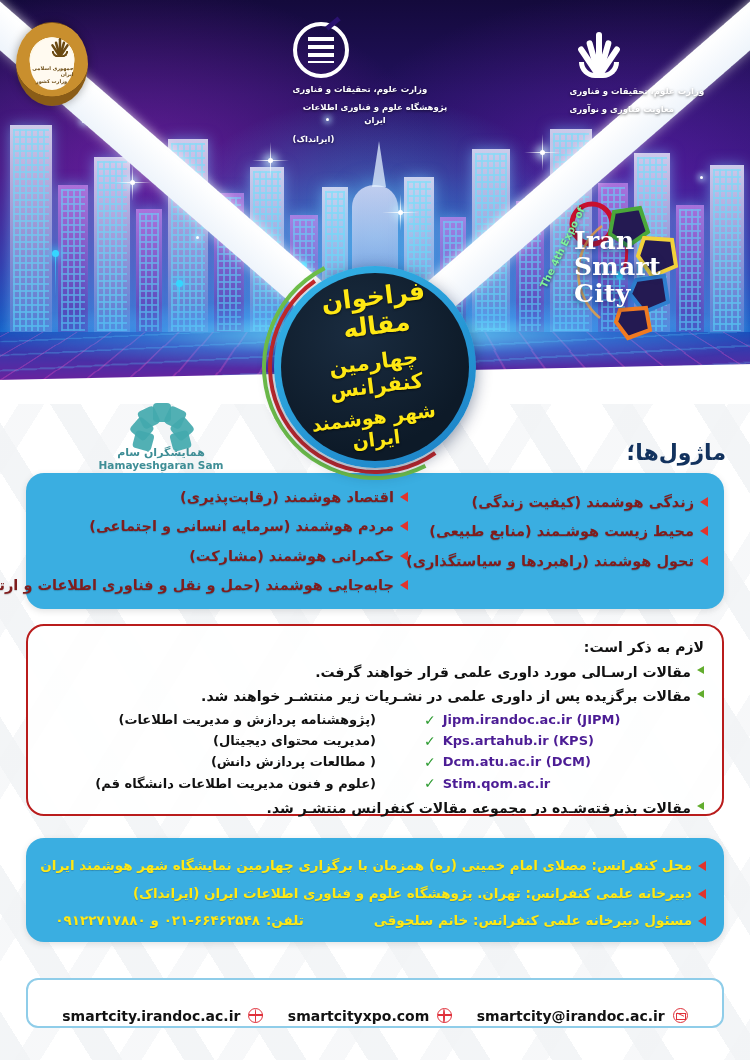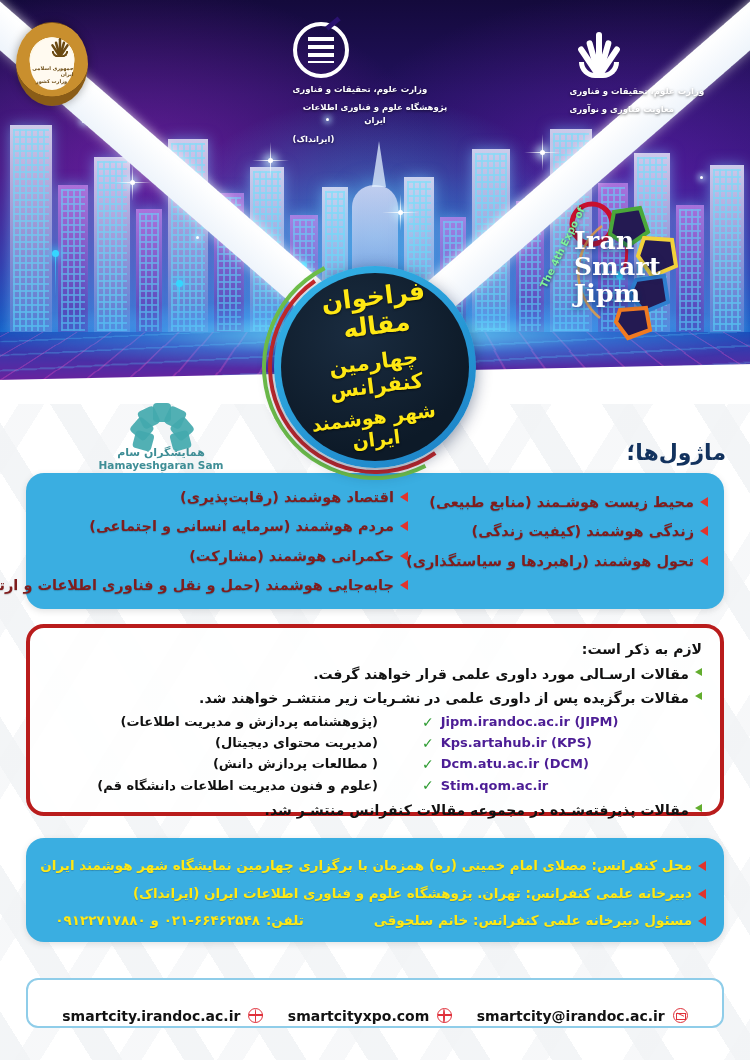--- a/index.html
+++ b/index.html
@@ -371,21 +371,21 @@
     left: 26px;
     width: 698px;
     border-radius: 18px;
   }
   .panel.blue {
     background: #3aaee1;
     box-shadow: 0 2px 7px rgba(0,0,0,.12);
   }
   .panel.white {
     background: rgba(255,255,255,.92);
-    border: 4px solid #b91c1c;
+    border: 2px solid #b91c1c;
   }
 
   .modules-panel { top: 473px; height: 136px; padding: 10px 16px 8px; }
   .modules-cols {
     display: flex;
     flex-direction: row;
     justify-content: space-between;
     height: 100%;
   }
   .mod-col { display: flex; flex-direction: column; gap: 1px; }
@@ -695,21 +695,21 @@
         <polygon points="92,16 118,12 126,36 106,50 88,38" stroke="#4aa83a"></polygon>
         <polygon points="122,42 150,44 154,70 130,80 116,60" stroke="#f2d23a"></polygon>
         <polygon points="114,84 142,80 146,106 122,116 108,98" stroke="#2f7fd0"></polygon>
         <polygon points="98,114 124,112 128,134 106,142 94,126" stroke="#f07a21"></polygon>
       </g>
     </svg>
     <div class="isc-expo">The 4th Expo of</div>
     <div class="isc-word">
       <div>Iran</div>
       <div>Smart</div>
-      <div>Jipm</div>
+      <div>City</div>
     </div>
   </div>
 
   <div class="badge-wrap">
     <div class="badge-arc green"></div>
     <div class="badge-arc red"></div>
     <div class="badge-ring"></div>
     <div class="badge-core">
       <div class="badge-line l1">فراخوان مقاله</div>
       <div class="badge-line l2">چهارمین کنفرانس</div>
@@ -735,25 +735,25 @@
   </div>
 
   <div class="modules-heading">ماژول‌ها؛</div>
 
   <div class="panel blue modules-panel">
     <div class="modules-cols">
 
       <div class="mod-col left">
         <div class="mod-item">
           <span class="arrow-red"></span>
-          <span>محیط زیست هوشـمند (منابع طبیعی)</span>
+          <span>زندگی هوشمند (کیفیت زندگی)</span>
         </div>
         <div class="mod-item">
           <span class="arrow-red"></span>
-          <span>زندگی هوشمند (کیفیت زندگی)</span>
+          <span>محیط زیست هوشـمند (منابع طبیعی)</span>
         </div>
         <div class="mod-item">
           <span class="arrow-red"></span>
           <span>تحول هوشمند (راهبردها و سیاستگذاری)</span>
         </div>
       </div>
 
       <div class="mod-col right">
         <div class="mod-item">
           <span class="arrow-red"></span>

